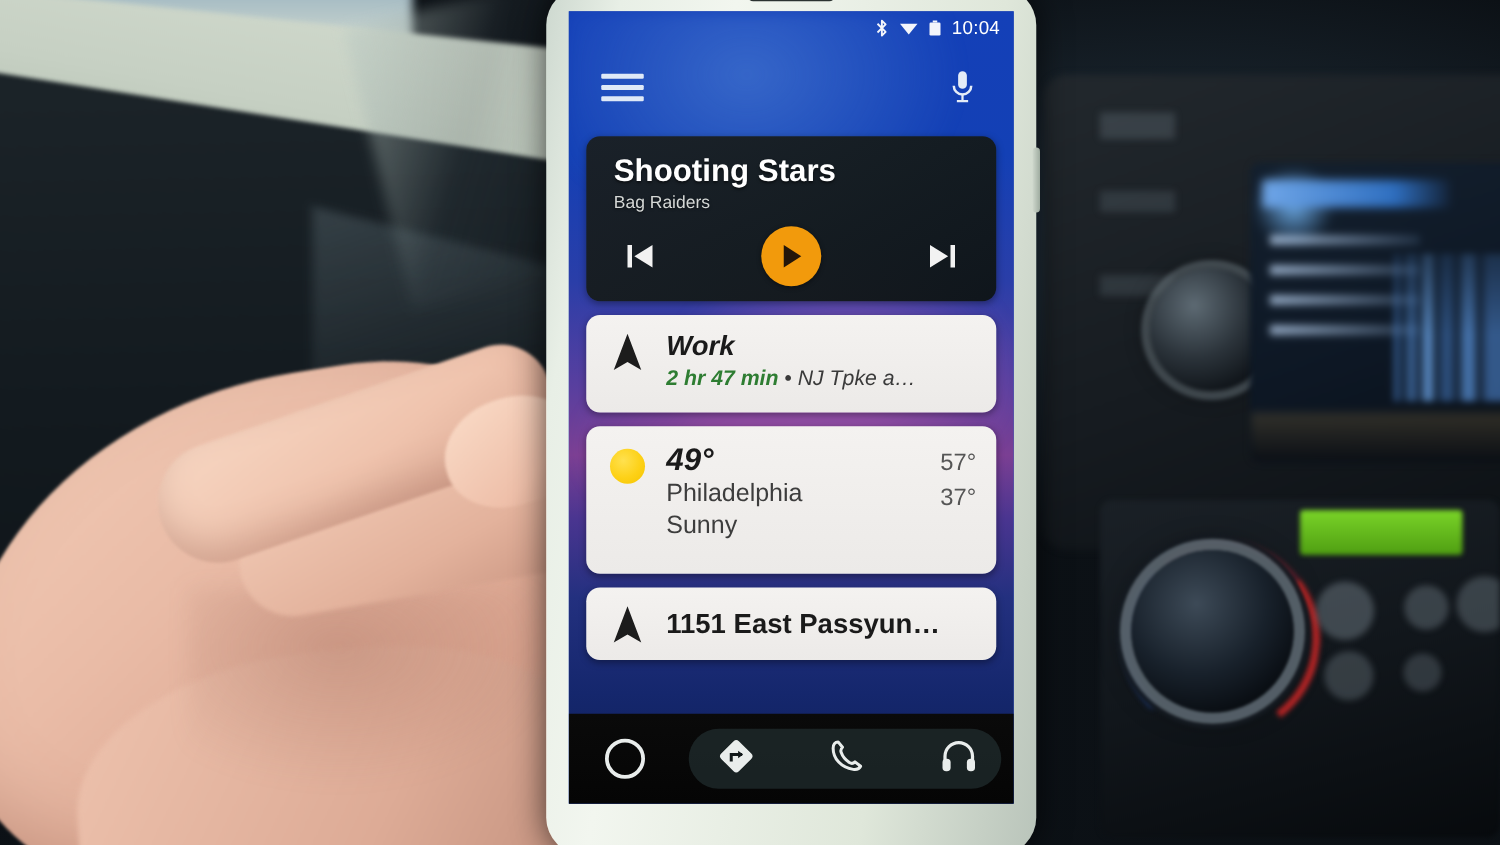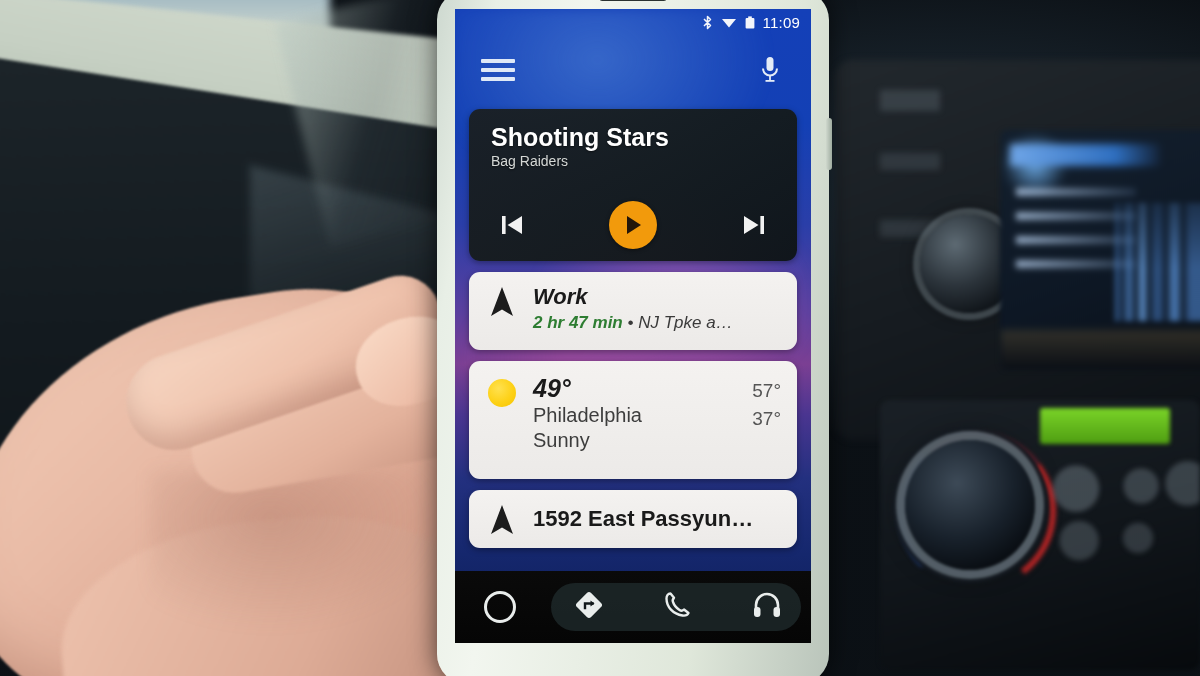--- a/index.html
+++ b/index.html
@@ -400,21 +400,21 @@
     border-radius: 11px;
     margin-bottom: 11px;
     overflow: hidden;
     box-shadow: 0 2px 6px rgba(0,0,0,0.35);
   }
 
   
   .media-card {
     background: linear-gradient(150deg, rgba(26,30,30,0.93) 0%, rgba(20,26,26,0.95) 55%, rgba(14,20,22,0.96) 100%);
     padding: 14px 0 0 0;
-    height: 152px;
+    height: 132px;
     box-sizing: border-box;
     position: relative;
   }
   .media-title {
     color: #ffffff;
     font-size: 25px;
     font-weight: bold;
     padding: 0 22px;
     line-height: 1.12;
     text-shadow: 0 1px 2px rgba(0,0,0,0.5);
@@ -626,21 +626,21 @@
           <svg width="16" height="12" viewBox="0 0 16 12">
             <path d="M1 3 L15 3 L8 11.5 Z" fill="#ffffff"></path>
           </svg>
         </span>
         <span class="si">
           <svg width="10" height="13" viewBox="0 0 10 13">
             <rect x="3.2" y="0.4" width="3.6" height="1.6" fill="#ffffff"></rect>
             <rect x="0.6" y="2" width="8.8" height="10.4" rx="1" fill="#ffffff"></rect>
           </svg>
         </span>
-        <span class="clock">11:09</span>
+        <span class="clock">10:04</span>
       </div>
 
       <div class="app-bar">
         <div class="hamburger">
           <span></span>
             <span></span>
             <span></span>
         </div>
         <div class="mic-btn">
           <svg width="22" height="30" viewBox="0 0 22 30">
@@ -706,21 +706,21 @@
             <div>37°</div>
           </div>
         </div>
 
         <div class="card light-card addr-card">
           <div class="nav-icon">
             <svg width="26" height="32" viewBox="0 0 26 32">
               <path d="M13 1 L24 30 L13 23.5 L2 30 Z" fill="#1c1c1c"></path>
             </svg>
           </div>
-          <div class="addr-title">1592 East Passyun…</div>
+          <div class="addr-title">1151 East Passyun…</div>
         </div>
 
       </div>
 
       <div class="nav-bar">
         <div class="nav-pill"></div>
         <div class="nav-items">
           <div class="nav-item">
             <div class="home-ring"></div>
           </div>

